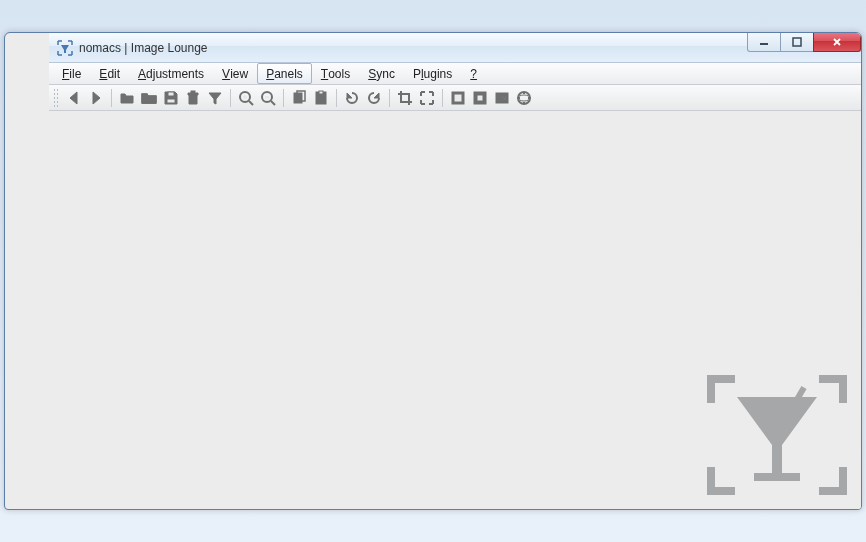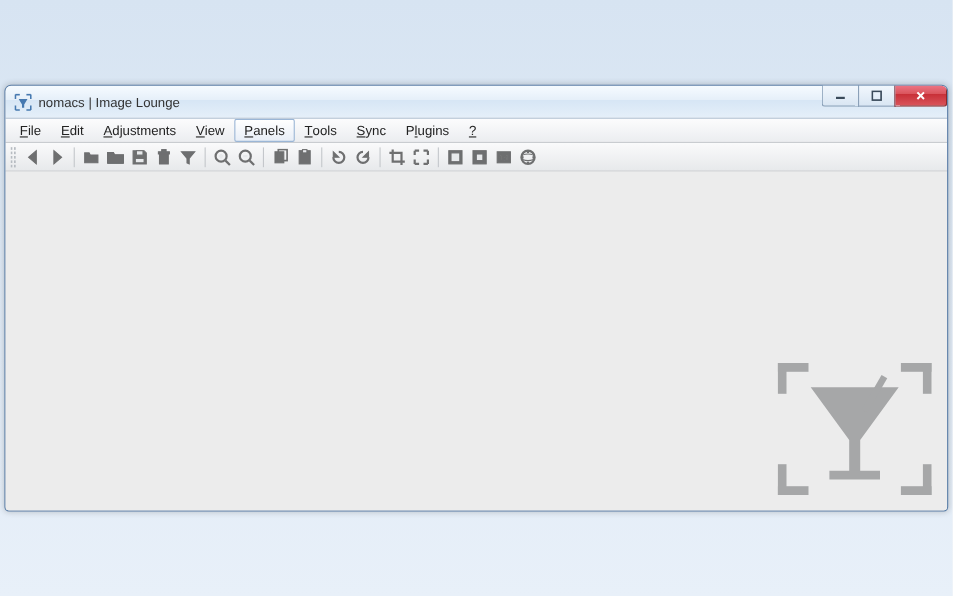--- a/index.html
+++ b/index.html
@@ -1,26 +1,27 @@
 <!DOCTYPE html>
 <html><head>
 <meta charset="utf-8">
 <style>
   * { box-sizing: border-box; margin: 0; padding: 0; }
   html, body { width: 866px; height: 542px; overflow: hidden; font-family: "Segoe UI", Tahoma, sans-serif; font-size: 12px; }
   body { background: linear-gradient(180deg, #d7e4f2 0%, #e8f0f9 100%); display:flex; align-items:center; justify-content:center; }
 
   .window {
-    width: 858px; height: 388px;
+    width: 858px; height: 478px;
     border: 1px solid #5a7ea8;
     border-radius: 6px 6px 4px 4px;
     background: #ececec;
     box-shadow: 0 0 6px rgba(0,0,0,0.2);
     display: flex; flex-direction: column;
     overflow: hidden;
+    padding-left: 44px;
   }
 
   
   .titlebar {
     height: 30px;
     background: linear-gradient(180deg, #f6fbff 0%, #e5eff9 45%, #d7e6f5 46%, #e5eff9 100%);
     display: flex; align-items: center;
     border-bottom: 1px solid #b8c7d8;
     position: relative;
   }

